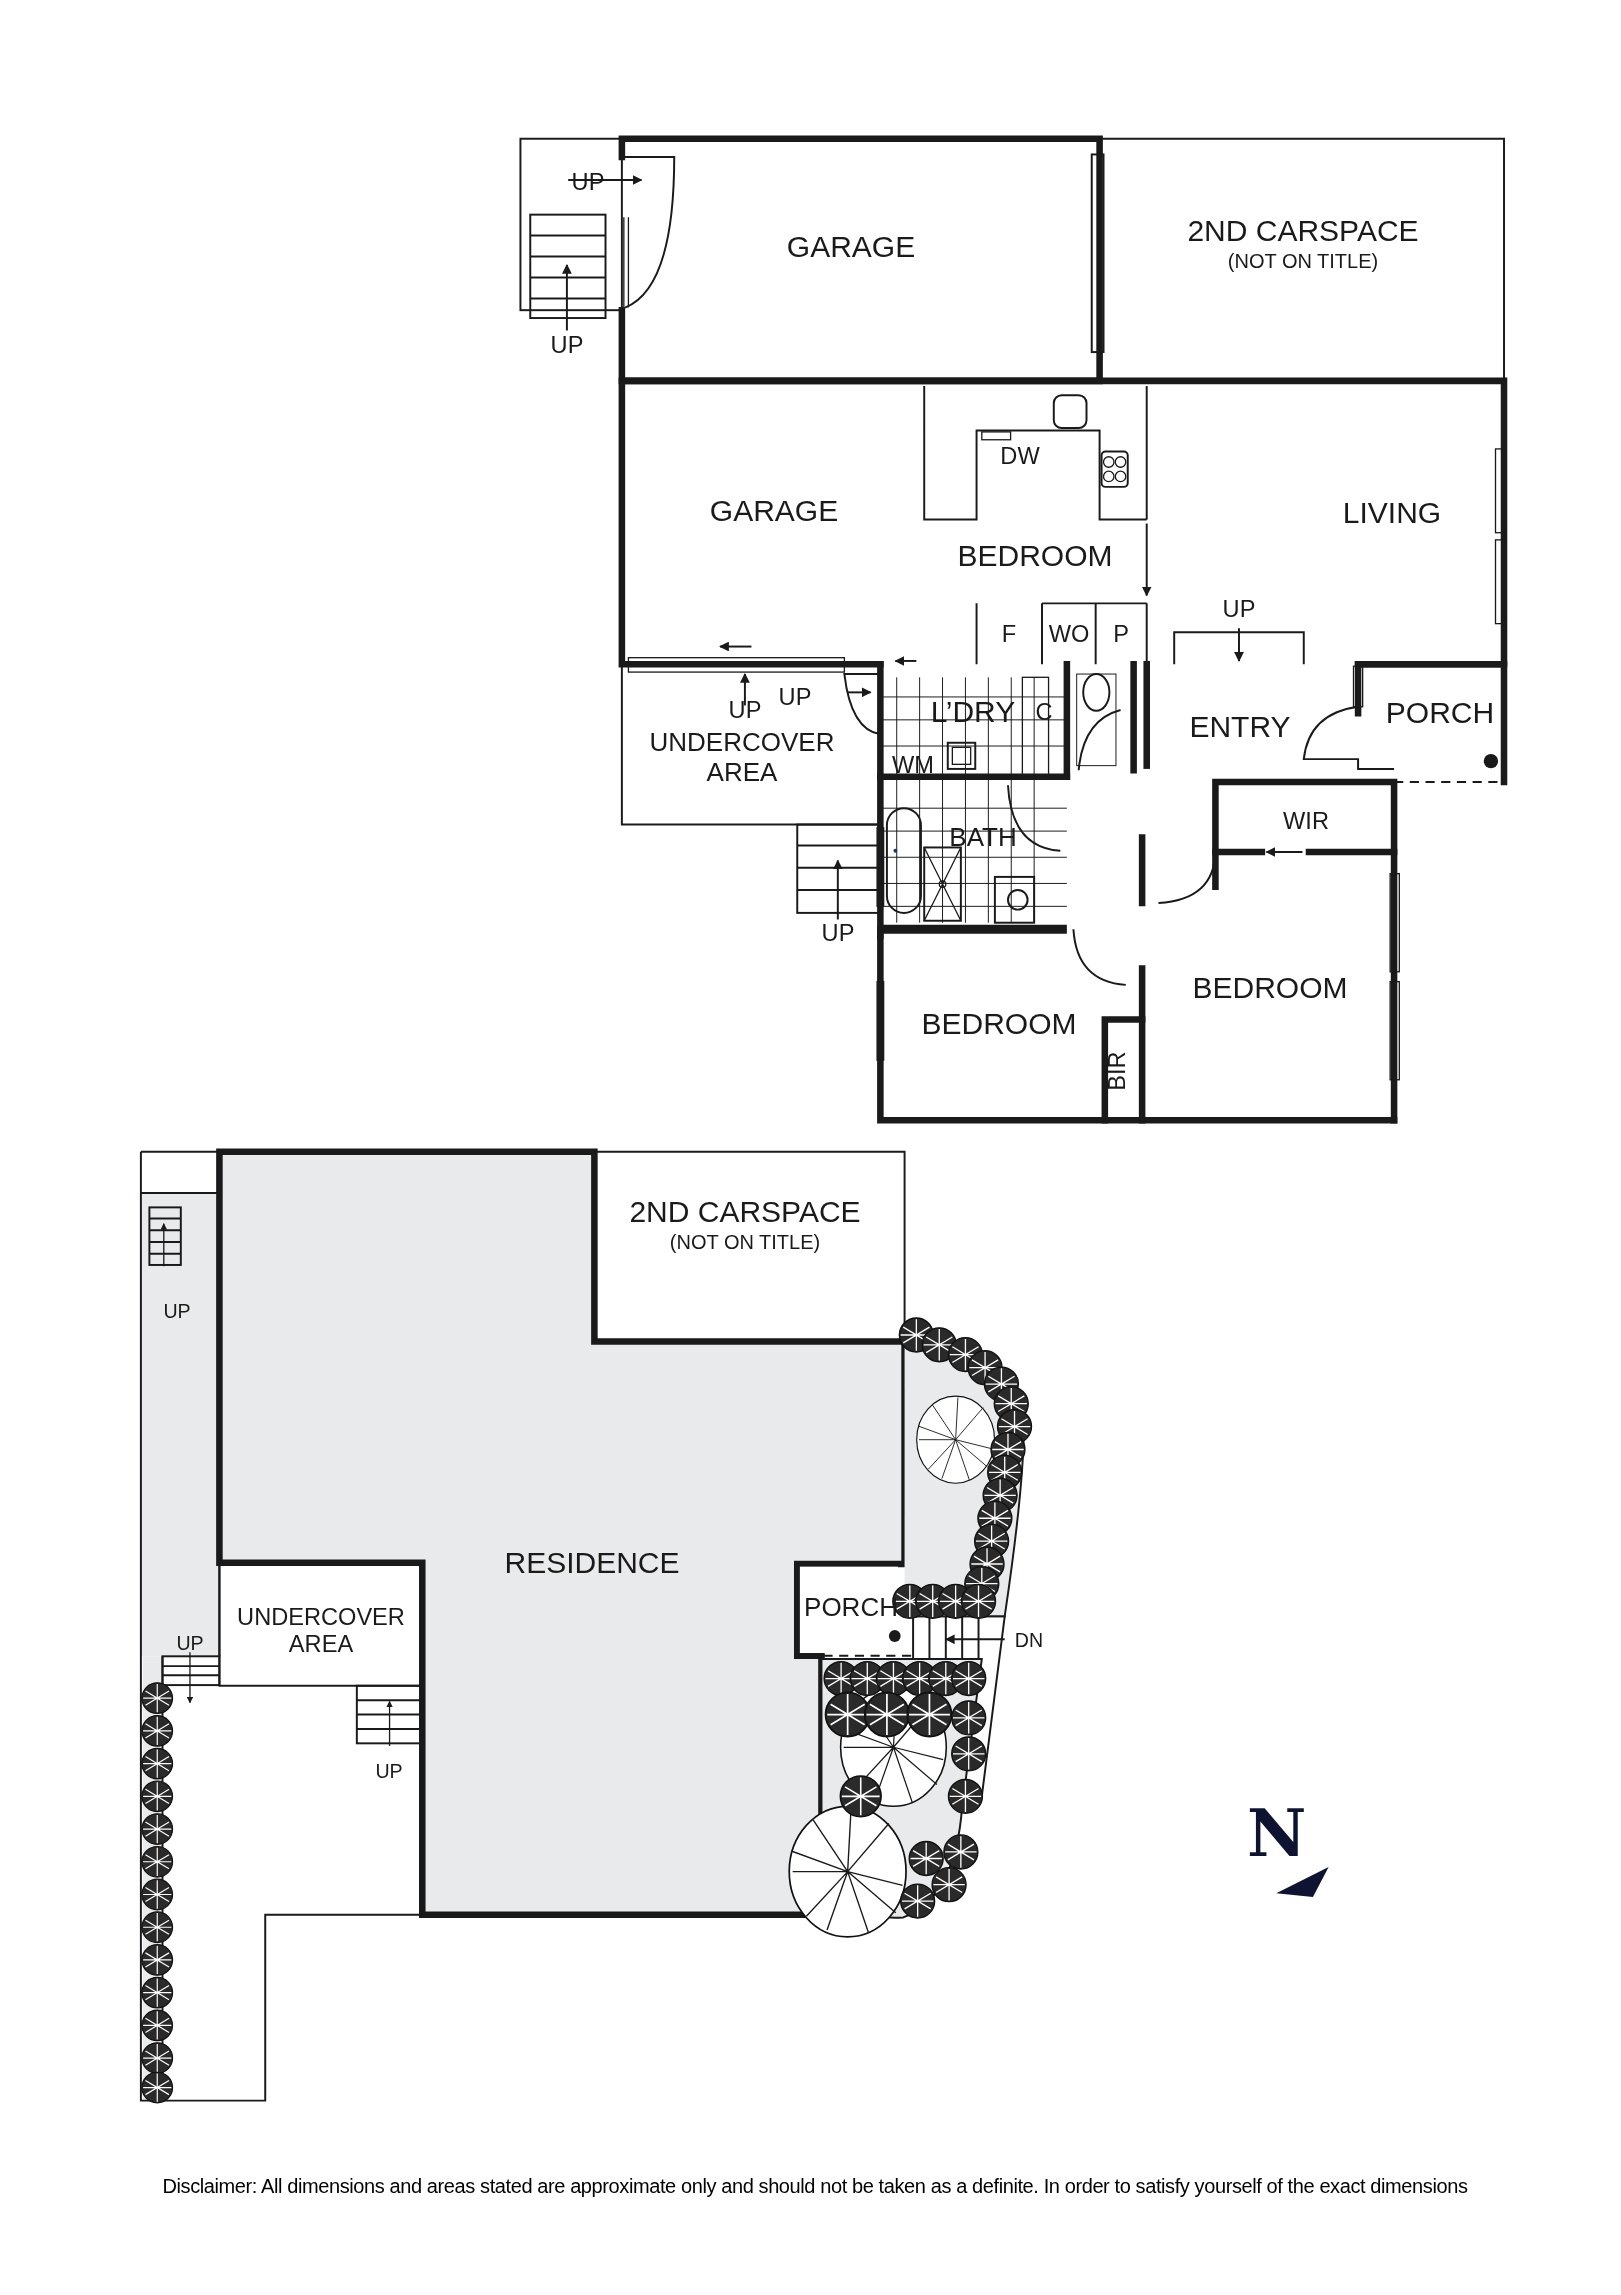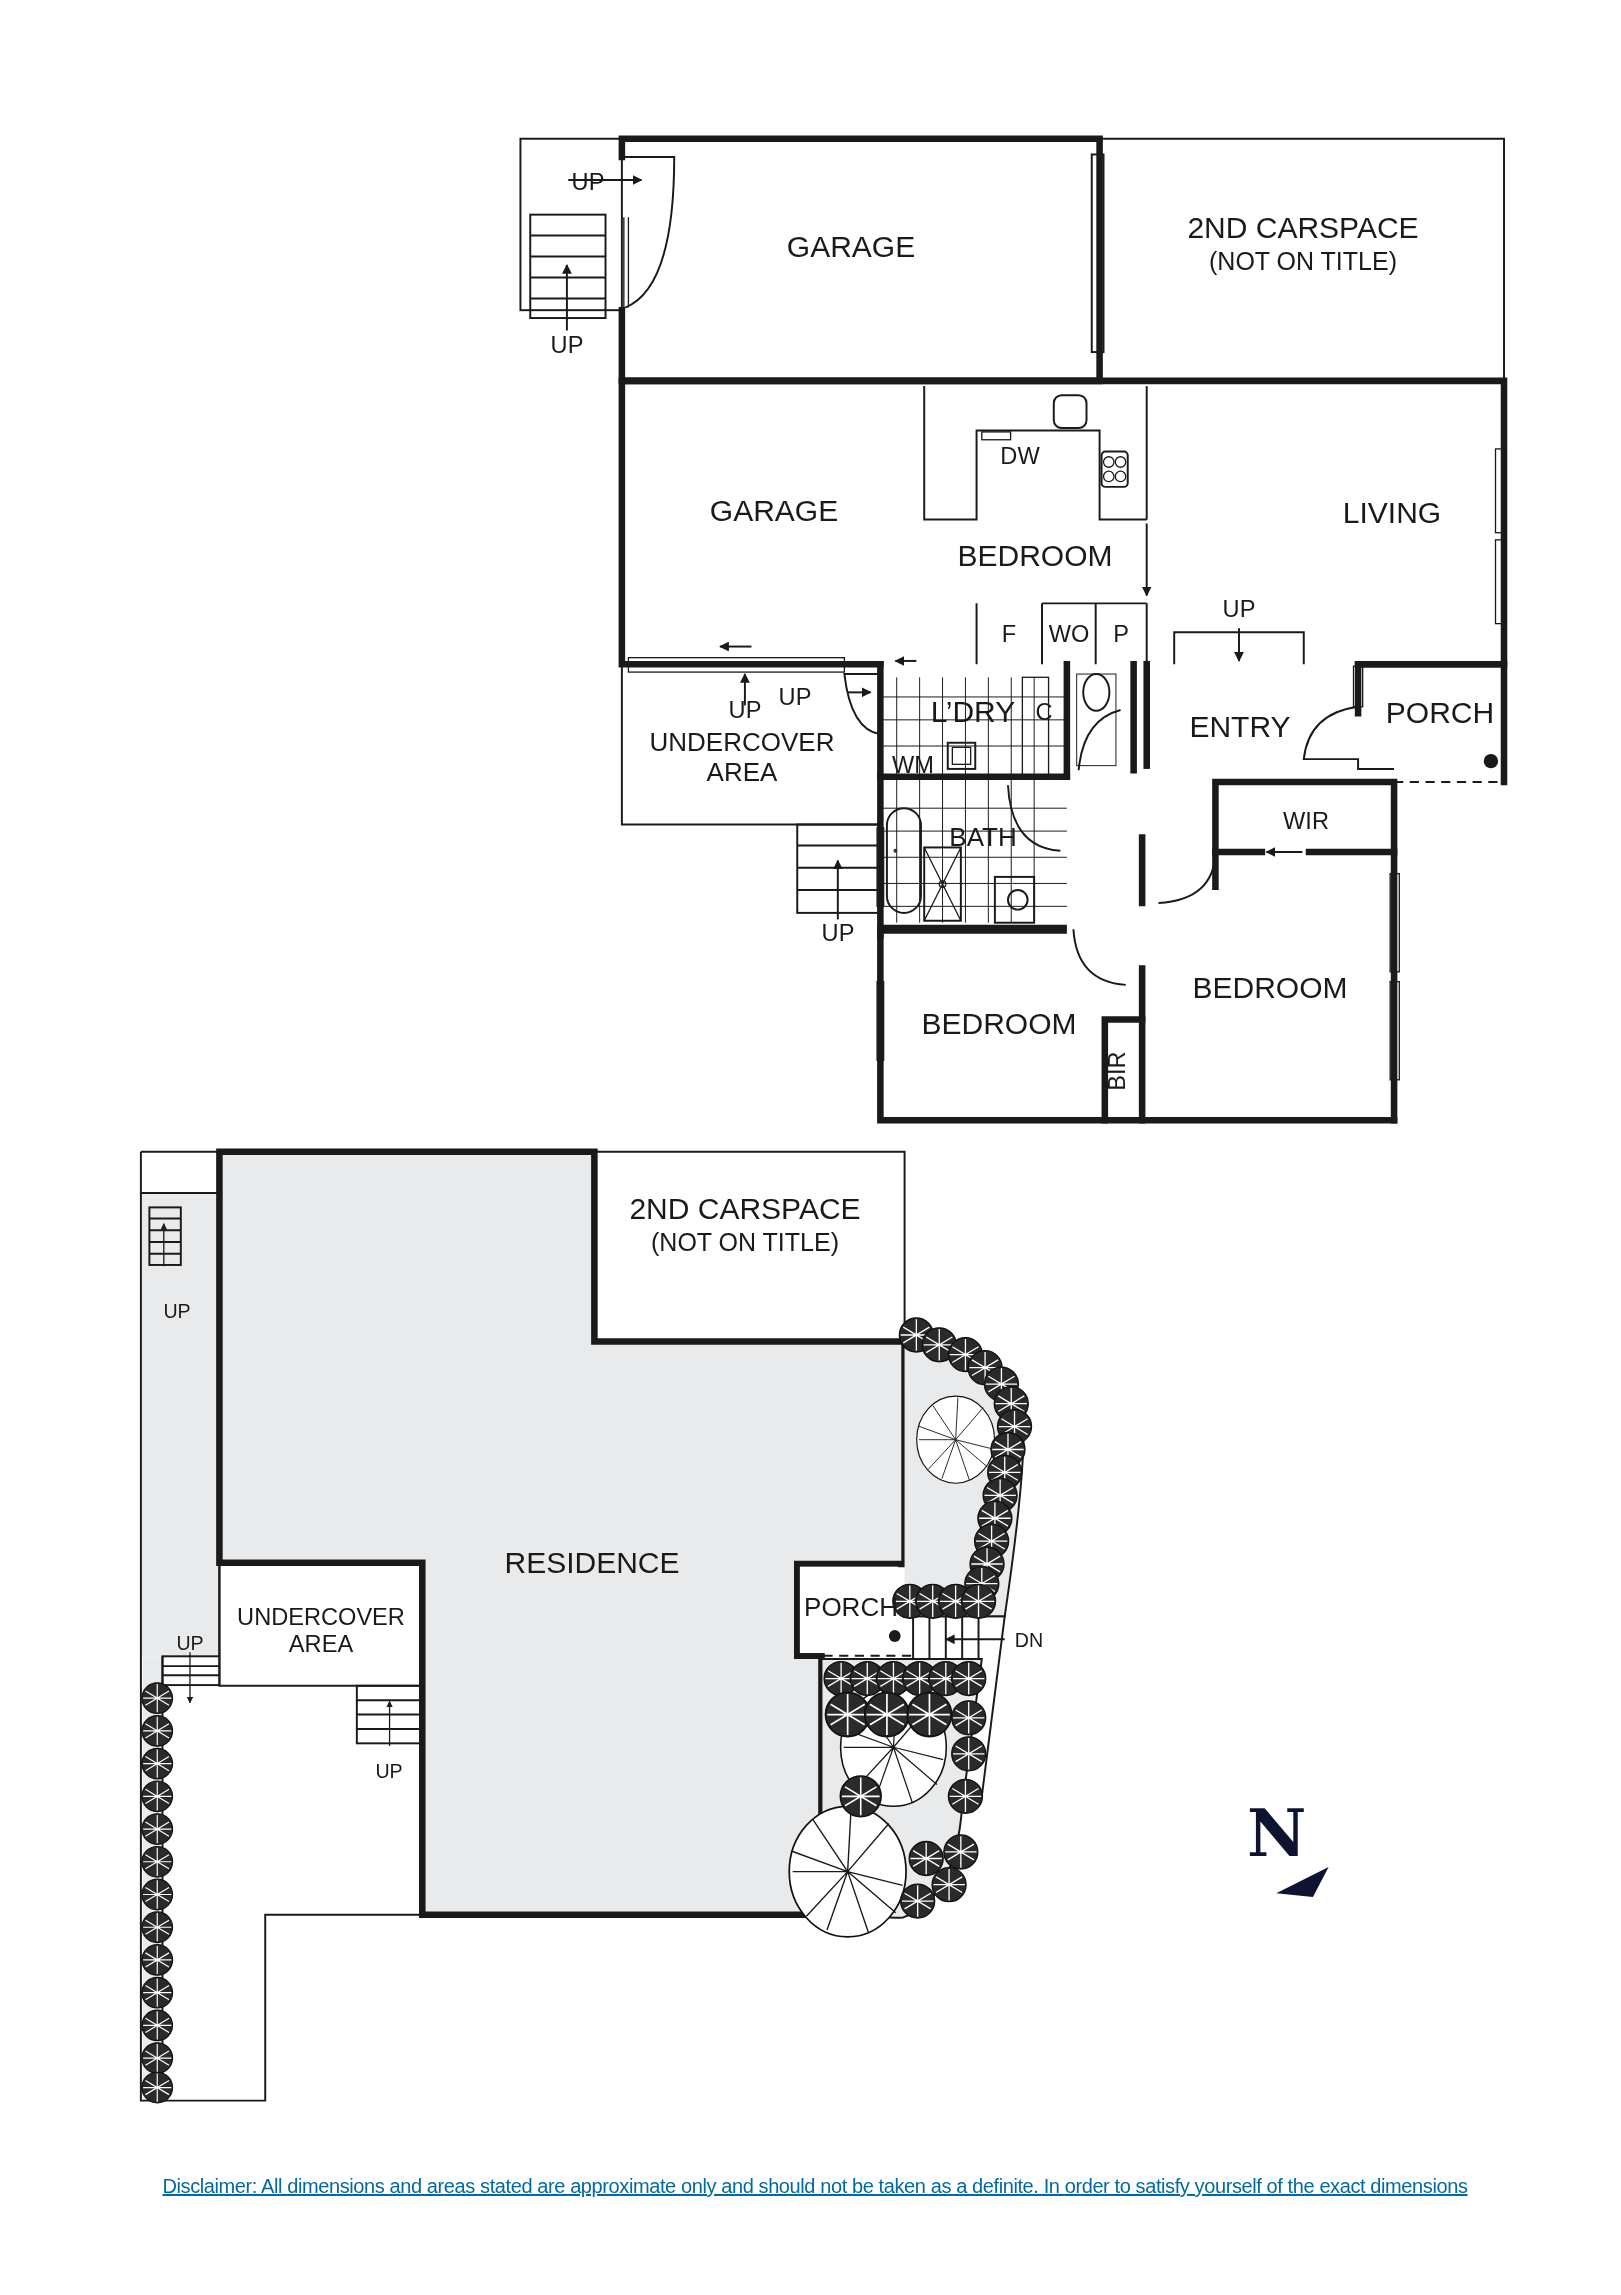--- a/index.html
+++ b/index.html
@@ -12,25 +12,25 @@
     .hair { fill: none; stroke: #1a1a1a; stroke-width: 2; }
     .tile { fill: none; stroke: #1a1a1a; stroke-width: 1.5; }
     .dash { fill: none; stroke: #1a1a1a; stroke-width: 3; stroke-dasharray: 14 10; }
     .shade { fill: #e9eaeb; }
     .lbl { position: absolute; color: #1a1a1a; text-align: center; white-space: nowrap;
            transform: translate(-50%, -50%); font-family: "Liberation Sans", sans-serif; }
     .lbl.big { font-size: 30px; }
     .lbl.mid { font-size: 26px; }
     .lbl.sm  { font-size: 23.6px; }
     .lbl.xs  { font-size: 19.6px; }
-    .lbl .sub { display: block; font-size: 25px; line-height: 1.2; }
+    .lbl .sub { display: block; font-size: 20px; line-height: 1.2; }
     .north { position: absolute; left: 1247px; top: 1801px; font-family: "DejaVu Serif", serif;
              font-weight: bold; font-size: 65px; color: #0d1330; line-height: 1; }
     .disclaimer { position: absolute; left: 72px; top: 2174px; width: 1486px; text-align: center;
-                  font-size: 20px; line-height: 25px; color: #0369a1; letter-spacing: -0.4px; text-decoration: underline; }
+                  font-size: 20px; line-height: 25px; color: #000000; letter-spacing: -0.4px; }
     .watermark { position: absolute; left: 1113px; top: 2219px; font-size: 43px; letter-spacing: 23.6px;
                  color: #e3e0d8; z-index: -1; }
     .tree-s { fill: #2a2a2a; stroke: #111; stroke-width: 2; }
     .tree-l { fill: #ffffff; stroke: #111; stroke-width: 2.5; }
   </style>
 </head>
 <body>
 
 <svg id="plan" viewBox="0 0 2478 3507" xmlns="http://www.w3.org/2000/svg">
   <defs>

